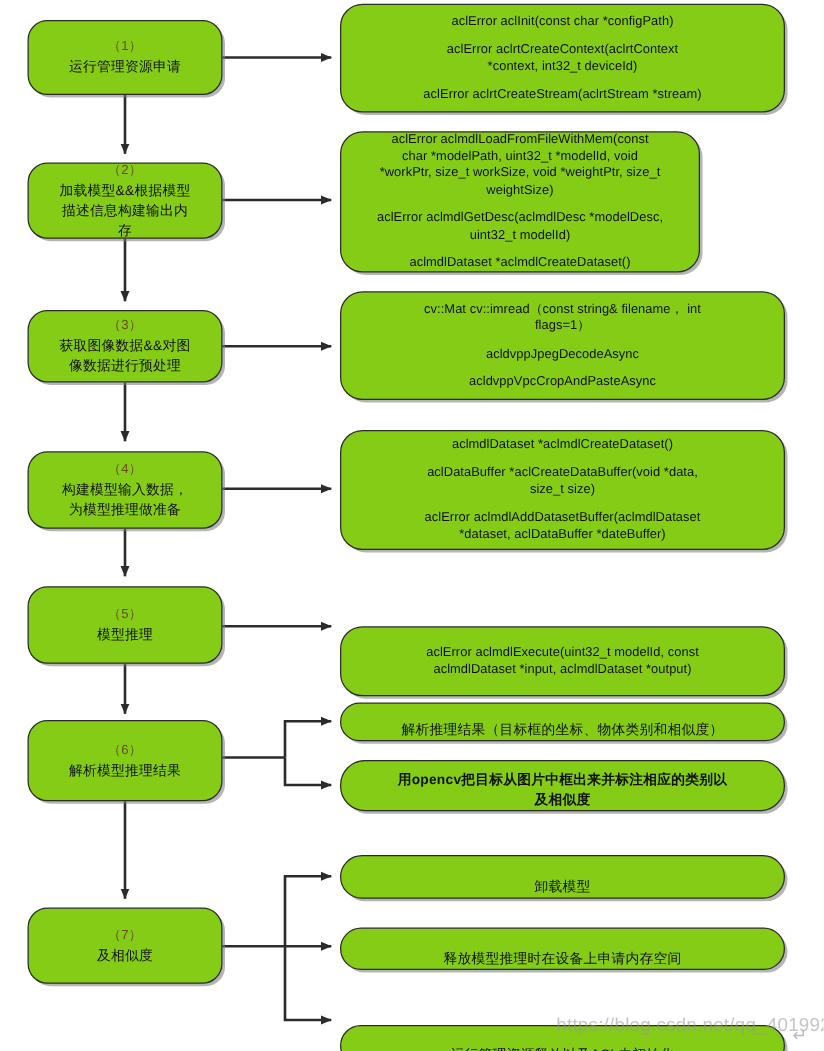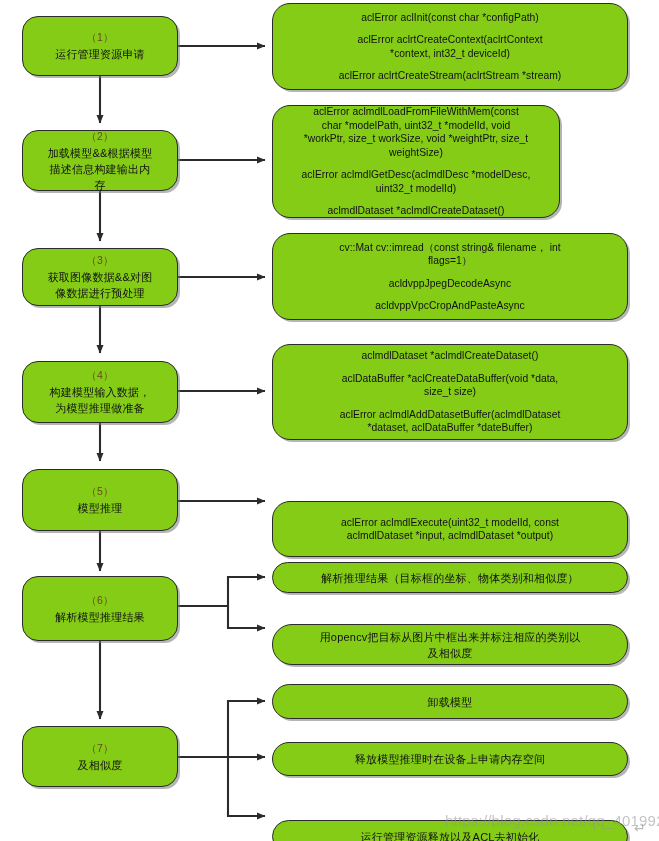--- a/index.html
+++ b/index.html
@@ -41,20 +41,21 @@
     z-index: 2;
   }
   .node.step {
     border-radius: 16px;
   }
   .node.api {
     border-radius: 18px;
   }
   .node.pill {
     border-radius: 20px;
+    justify-content: flex-end;
   }
   .step-num {
     color: #6b4a1d;
     font-size: 10.5px;
     line-height: 15px;
     letter-spacing: 0.3px;
     margin-bottom: 1px;
   }
   .step-label {
     font-size: 11px;
@@ -205,21 +206,21 @@
 
   <div class="node step" style="left:22px; top:576px; width:156px; height:65px;">
     <div class="step-num">（6）</div>
     <div class="step-label">解析模型推理结果</div>
   </div>
 
   <div class="node pill" style="left:272px; top:562px; width:356px; height:31px;">
     <div class="pill-label">解析推理结果（目标框的坐标、物体类别和相似度）</div>
   </div>
 
-  <div class="node pill" style="left:272px; top:624px; width:356px; height:41px;">
+  <div class="node pill" style="left:272px; top:608px; width:356px; height:41px;font-weight:bold;">
     <div class="pill-label">用opencv把目标从图片中框出来并标注相应的类别以
 及相似度</div>
   </div>
 
   <div class="node step" style="left:22px; top:726px; width:156px; height:61px;">
     <div class="step-num">（7）</div>
     <div class="step-label">及相似度</div>
   </div>
 
   <div class="node pill" style="left:272px; top:684px; width:356px; height:35px;">

